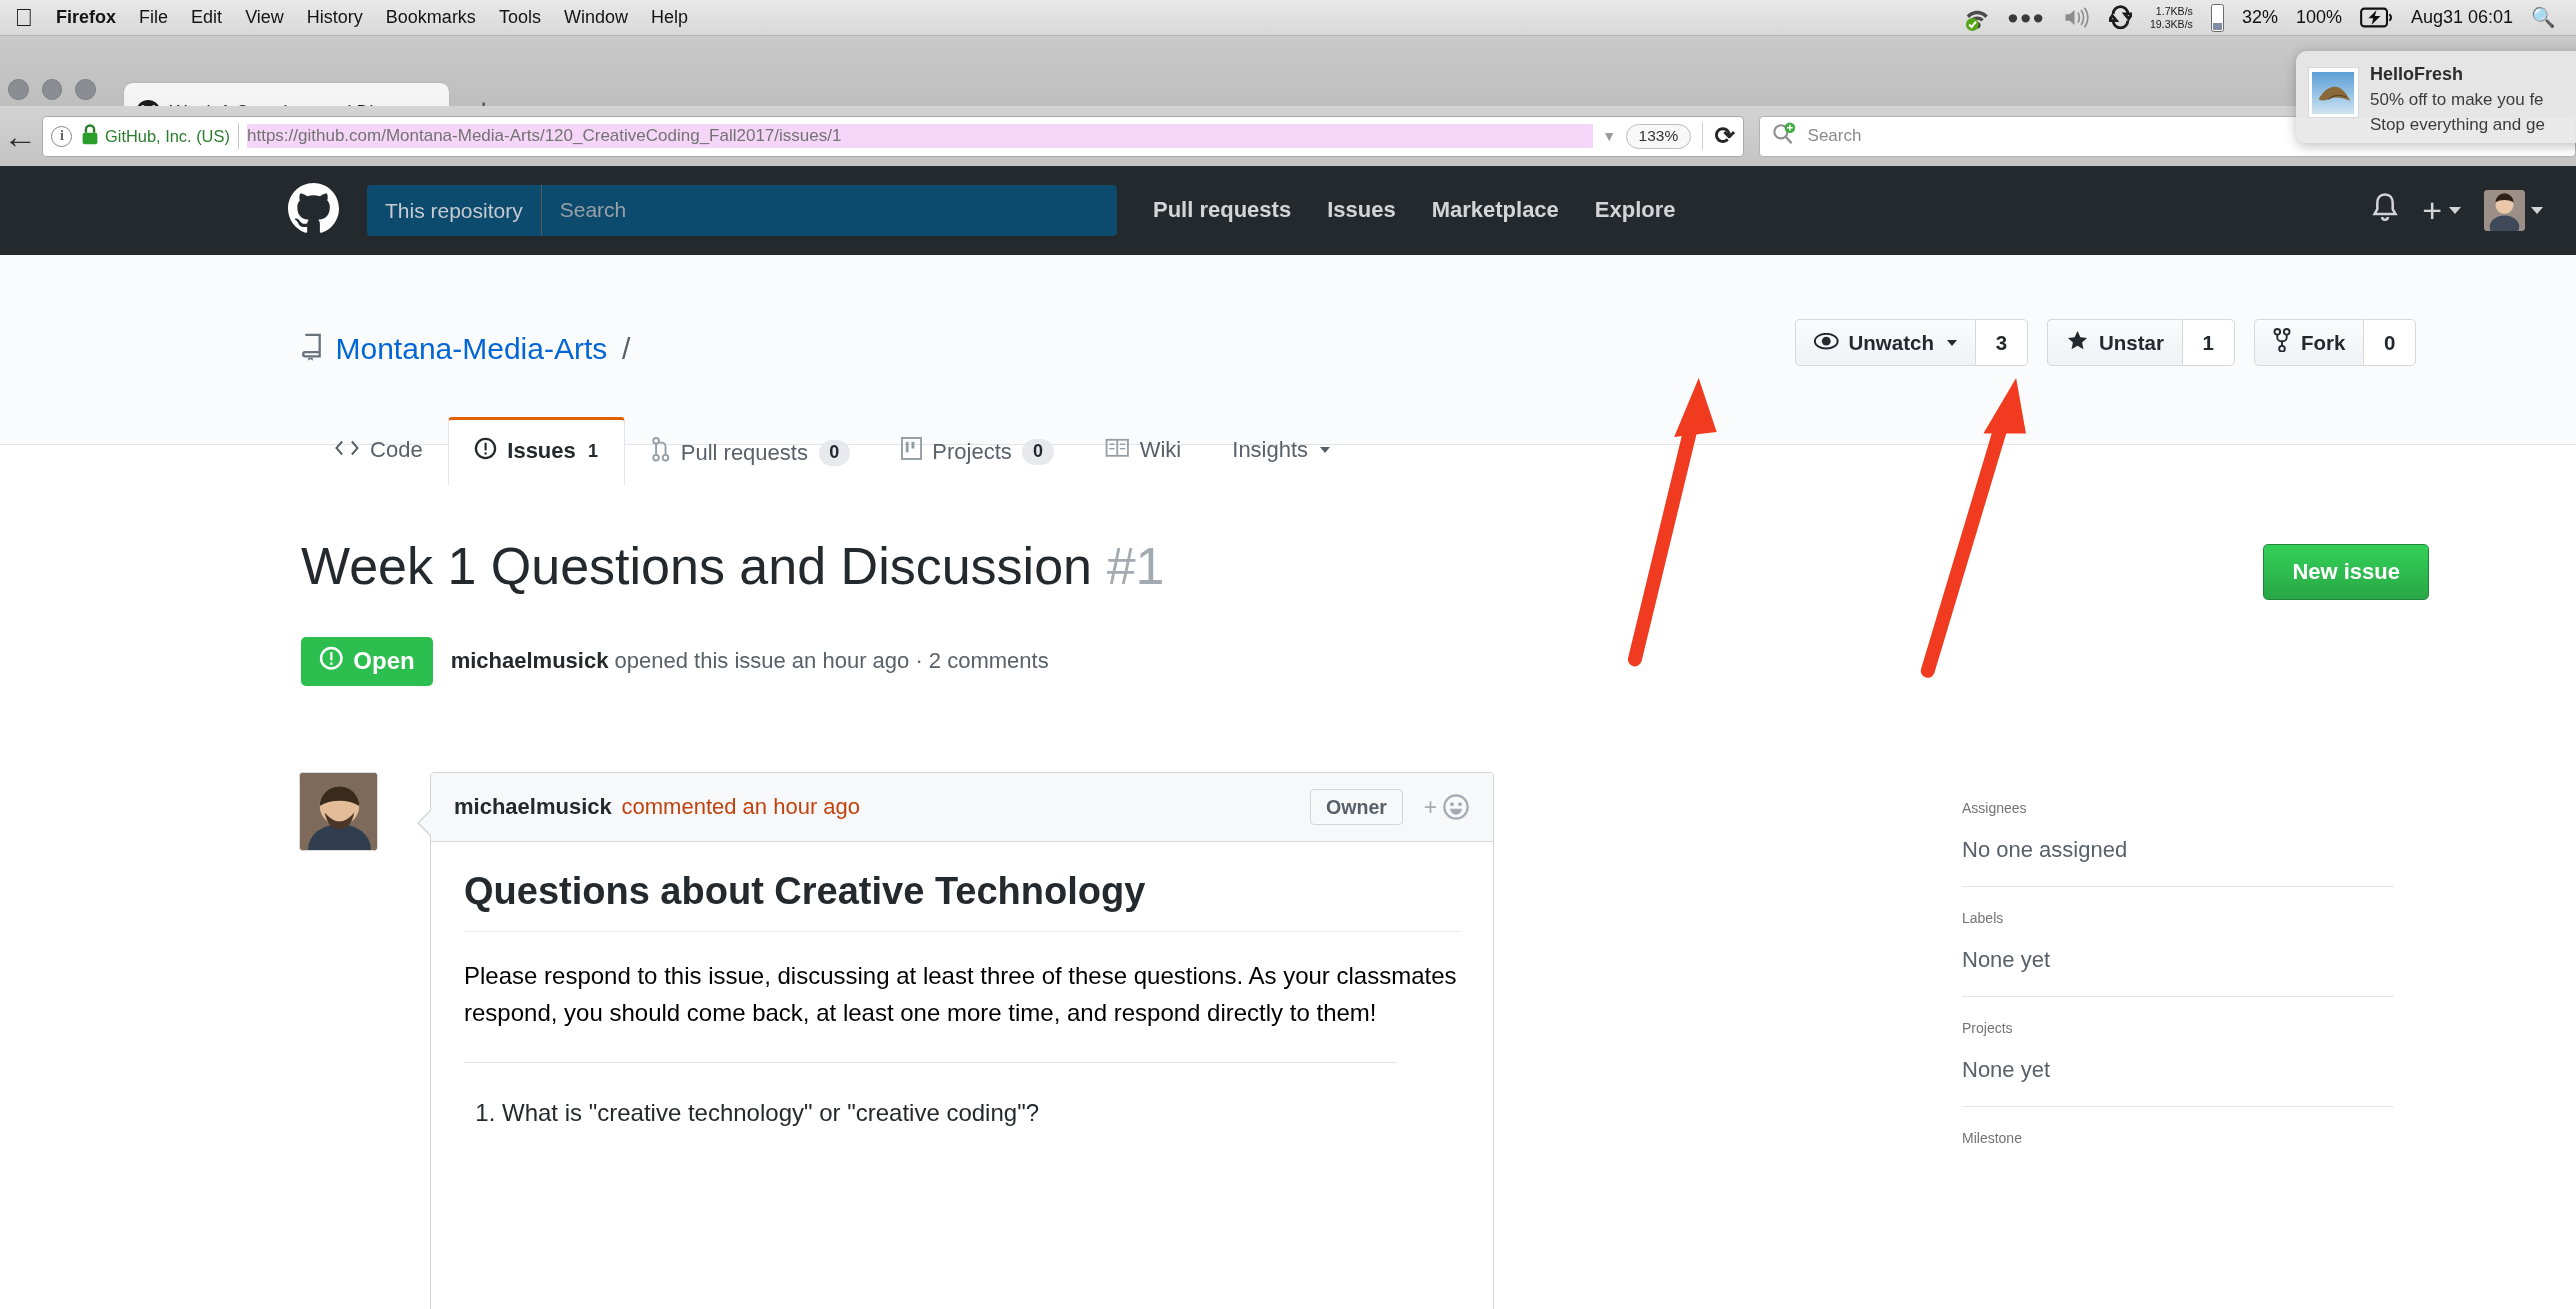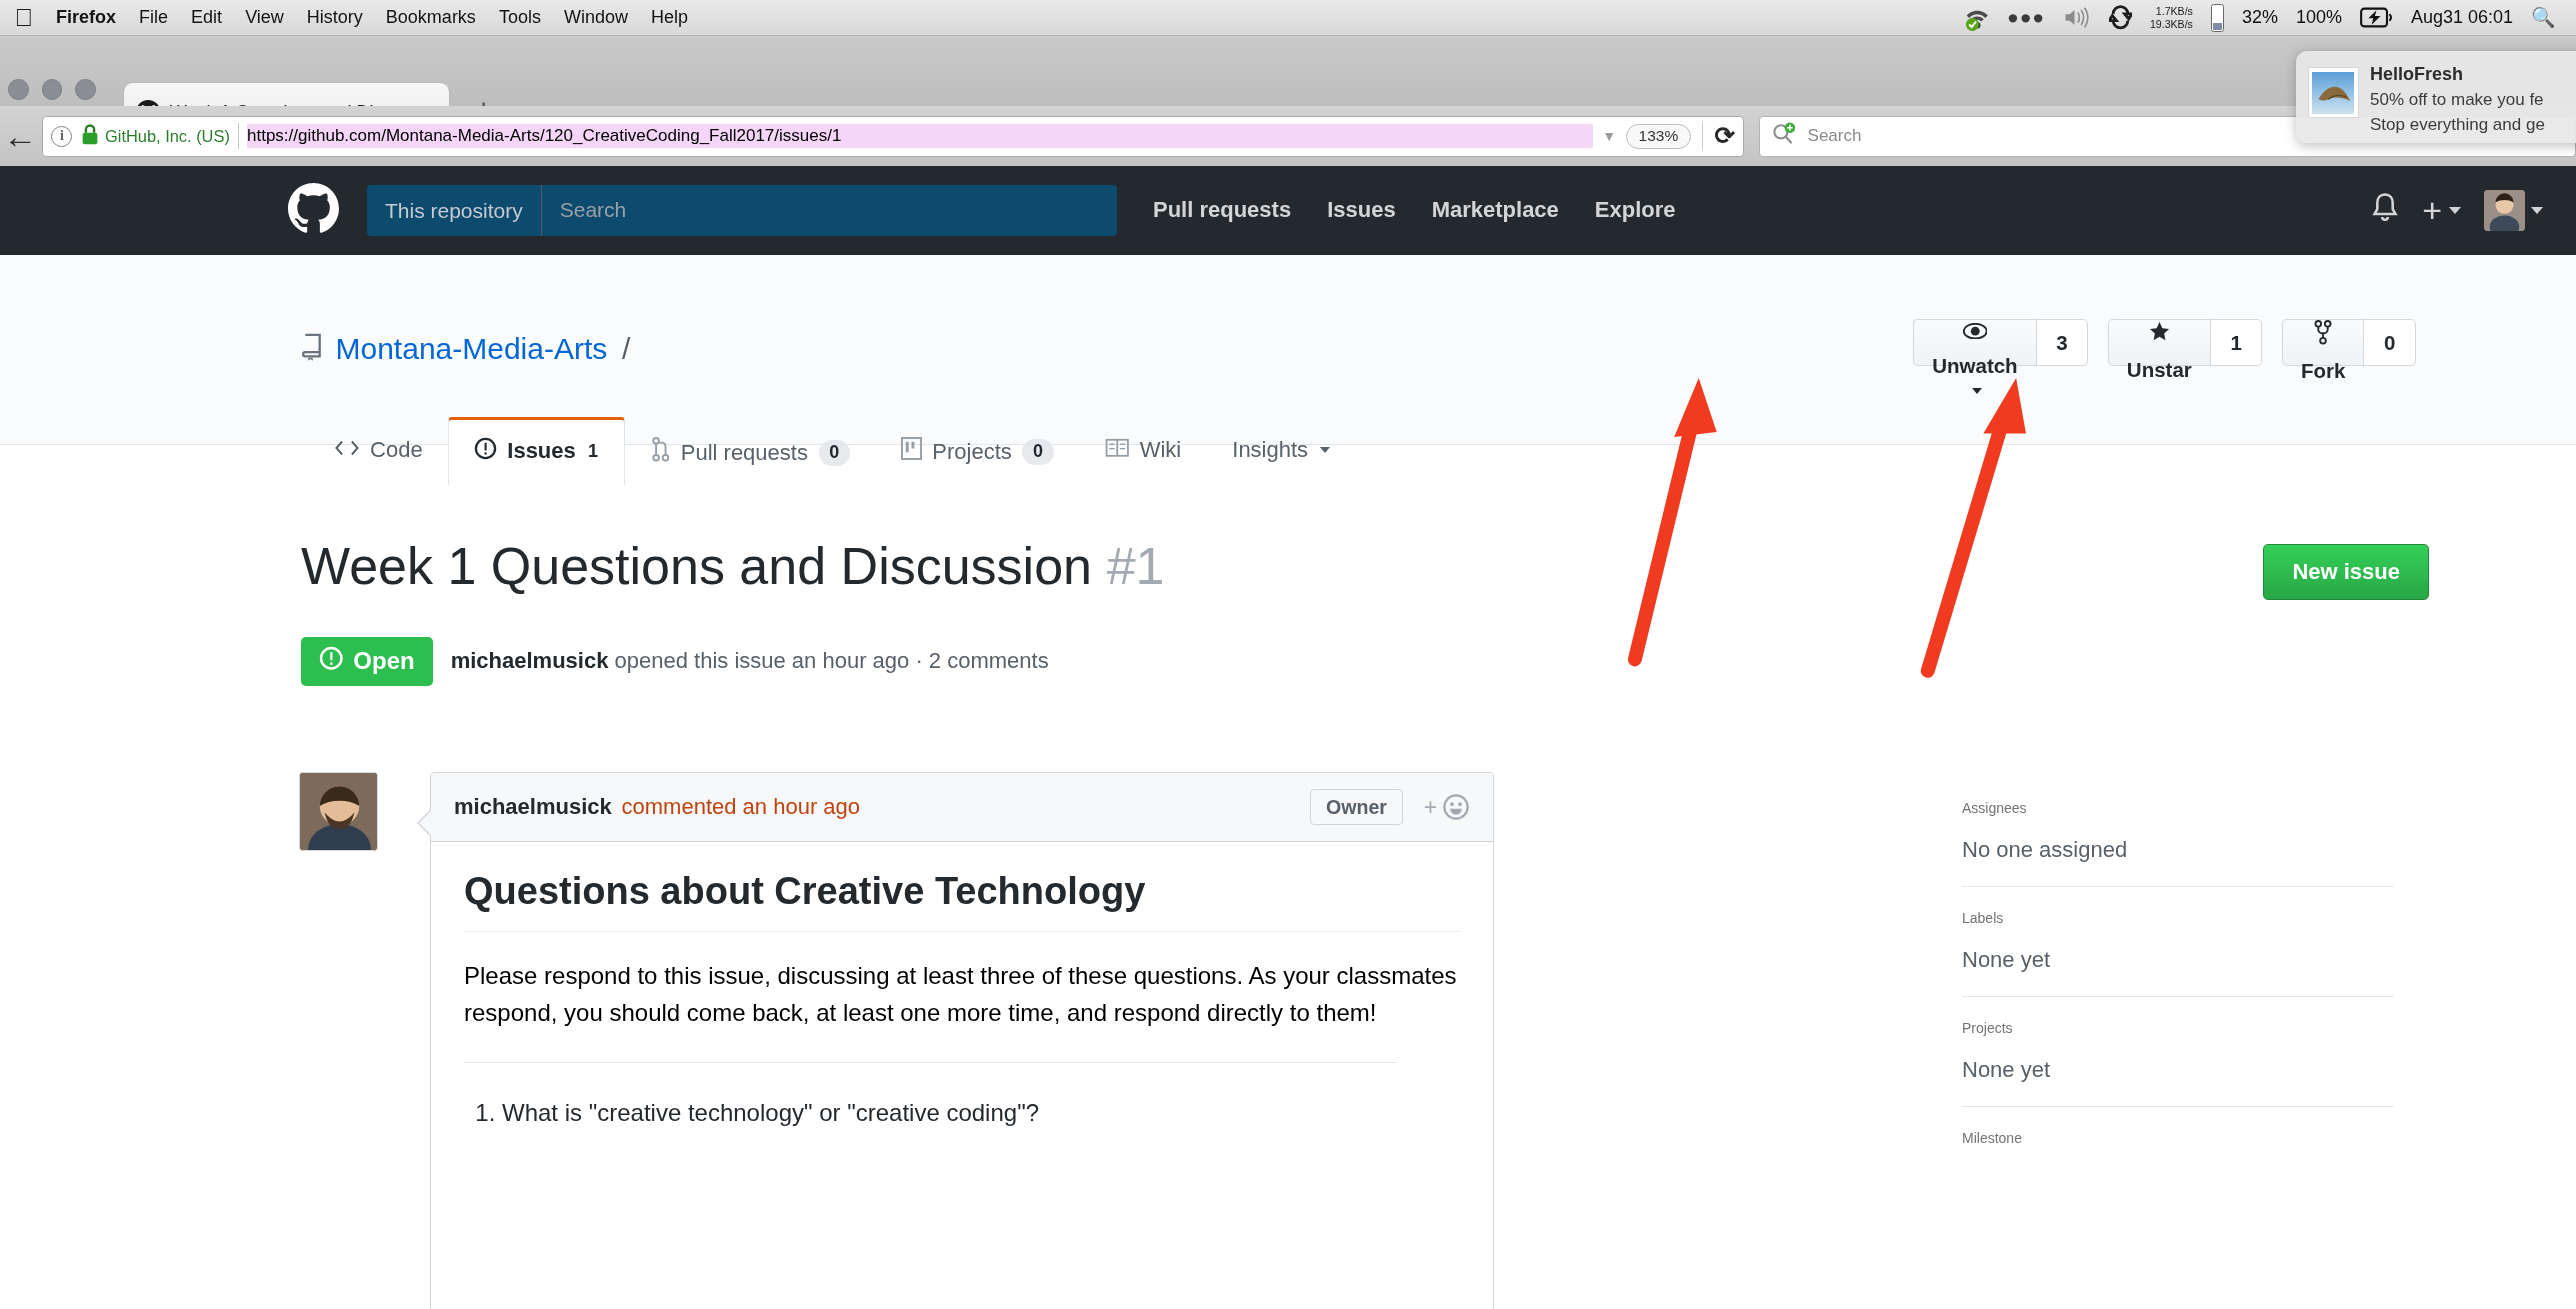--- a/index.html
+++ b/index.html
@@ -106,21 +106,21 @@
     width: 21px; height: 21px; border: 1.6px solid #848484; border-radius: 50%;
     color: #636363; font-size: 14px; font-weight: bold;
     display: flex; align-items: center; justify-content: center;
     flex: 0 0 21px; margin-right: 8.2px;
     font-family: "Liberation Serif", serif;
   }
   .lock-icon { margin-right: 6.5px; }
   .ident-label { font-size: 16.4px; color: #2a7d2a; white-space: nowrap; margin-right: 8.2px; }
   .ident-divider { width: 0.8px; height: 26px; background: #c6c6c6; margin-right: 8.2px; }
   .url-text {
-    font-size: 17px; color: #000000; background: #f6d6f8;
+    font-size: 17px; color: #737373; background: #f6d6f8;
     white-space: nowrap; overflow: hidden; flex: 1;
     padding: 1.6px 0;
   }
   .zoom-caret {
     font-size: 14px; color: #9b9b9b; margin: 0 9.8px;
   }
   .zoom-pill {
     border: 0.8px solid #bcbcbc; border-radius: 13px;
     padding: 2.5px 11.5px; font-size: 15.5px; color: #333;
     background: #f8f8f8; white-space: nowrap;
@@ -218,21 +218,20 @@
     display: flex; align-items: center; gap: 19.6px;
   }
   .btn-group { display: flex; align-items: stretch; height: 47px; }
   .btn-main {
     display: flex; align-items: center; gap: 9.8px;
     background: linear-gradient(to bottom, #fafbfc, #eff3f6);
     border: 0.8px solid #d5d8da; border-right: none;
     border-top-left-radius: 4.9px; border-bottom-left-radius: 4.9px;
     padding: 0 18px; font-size: 20.5px; color: #24292e; font-weight: 600;
     white-space: nowrap;
-    flex-direction: column;
   }
   .btn-count {
     display: flex; align-items: center; justify-content: center;
     background: #fff; border: 0.8px solid #d5d8da;
     border-top-right-radius: 4.9px; border-bottom-right-radius: 4.9px;
     padding: 0 19.6px; font-size: 20.5px; color: #24292e; font-weight: 600;
     min-width: 52px;
   }
   .btn-caret {
     width: 0; height: 0; border-left: 5.7px solid transparent;

